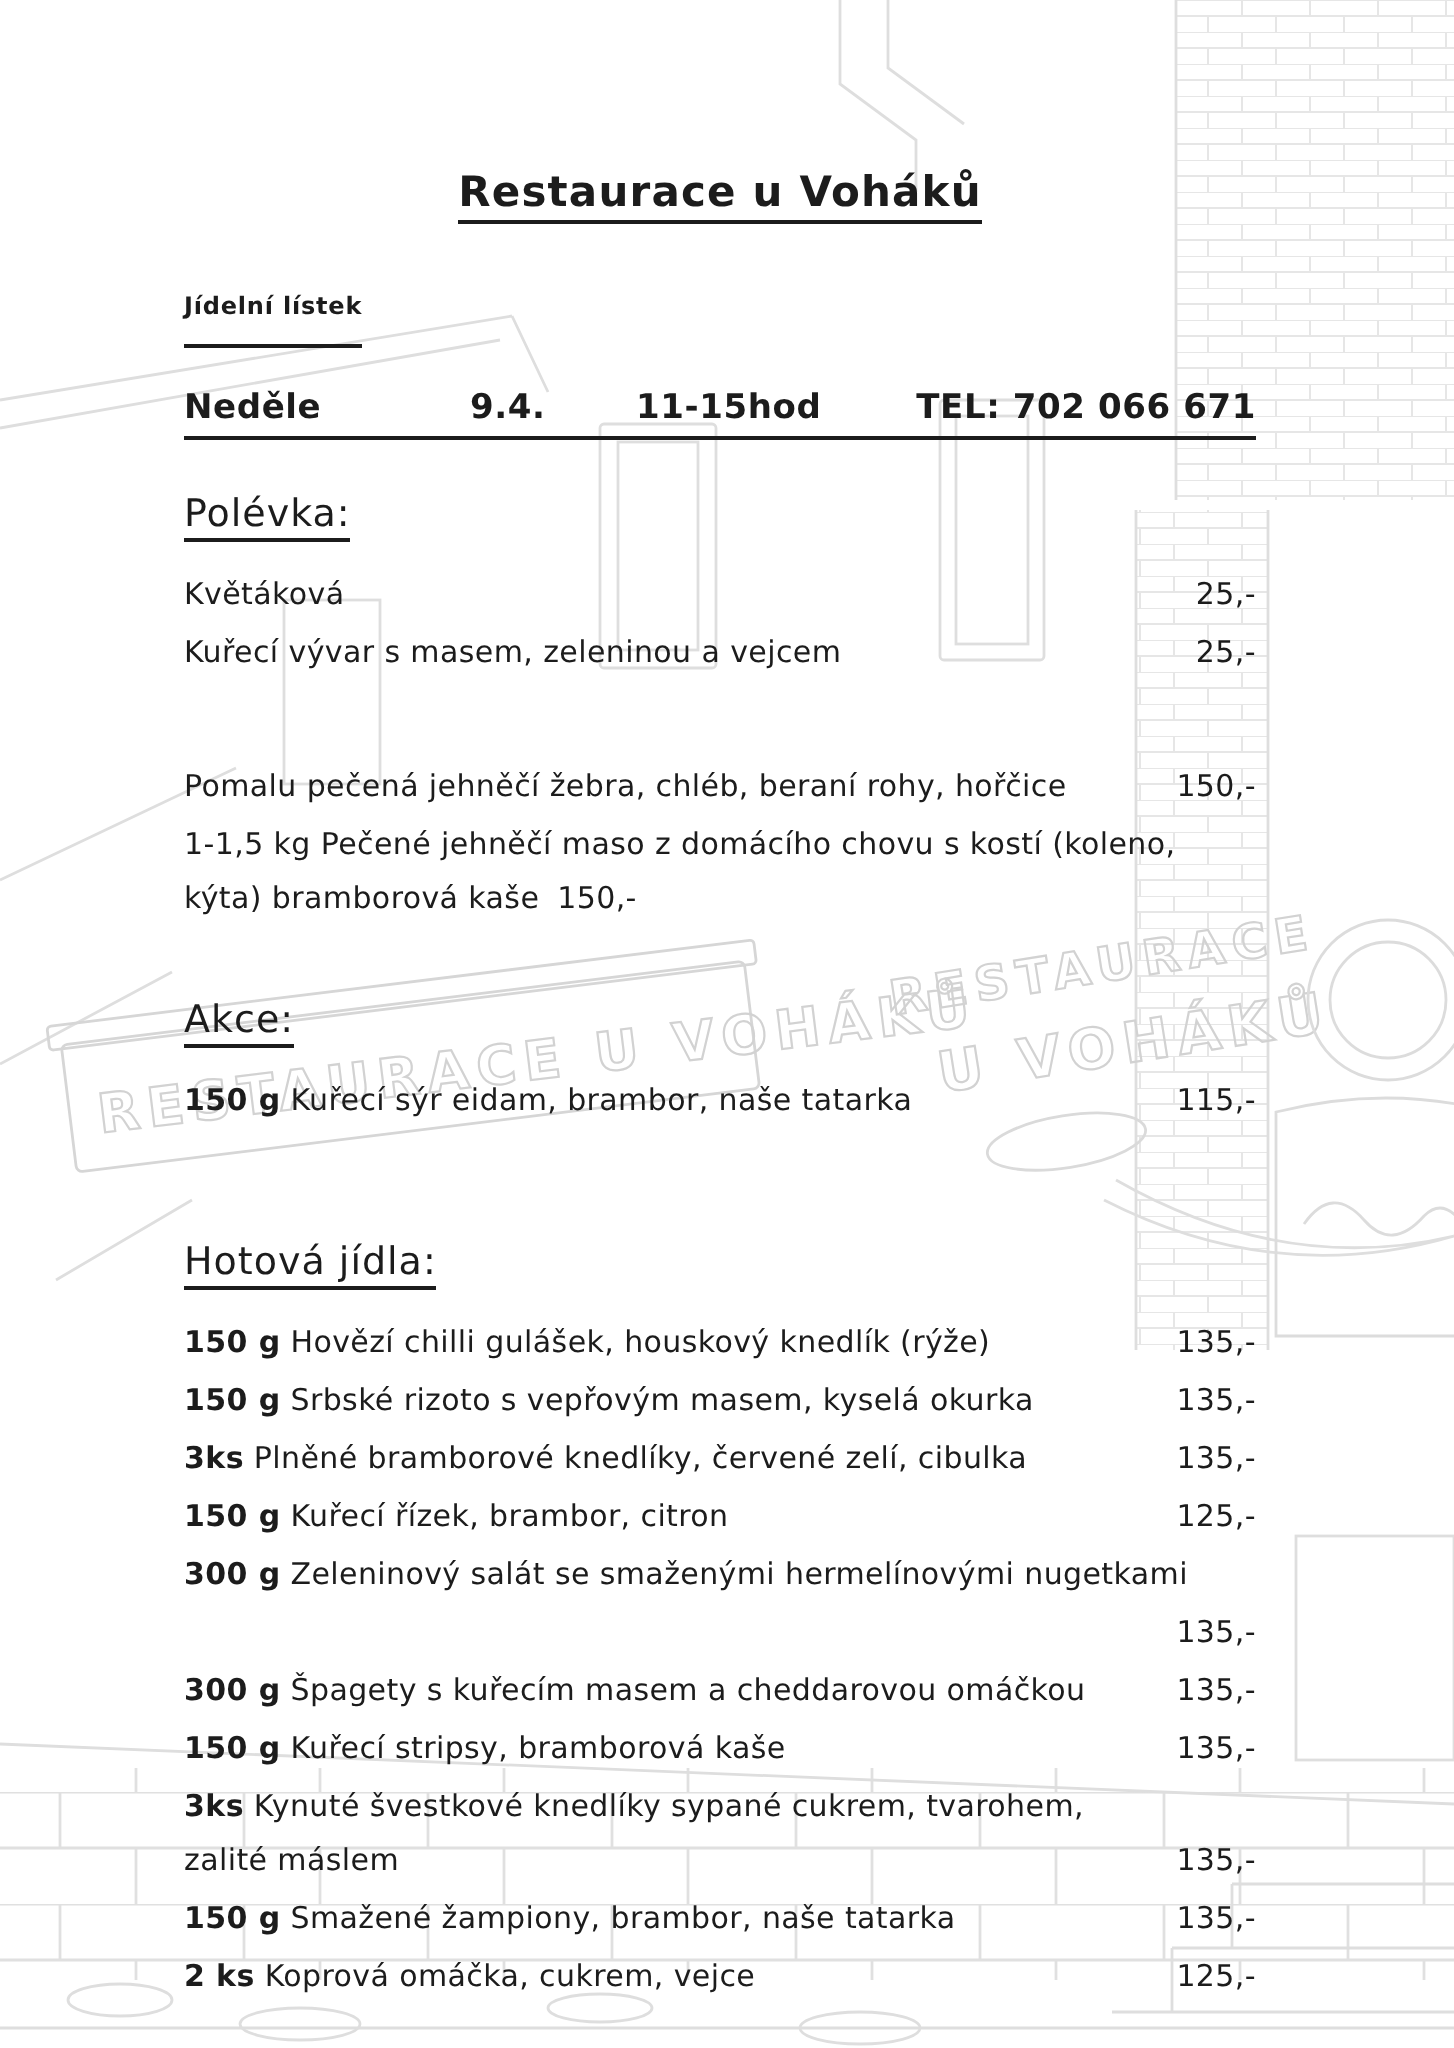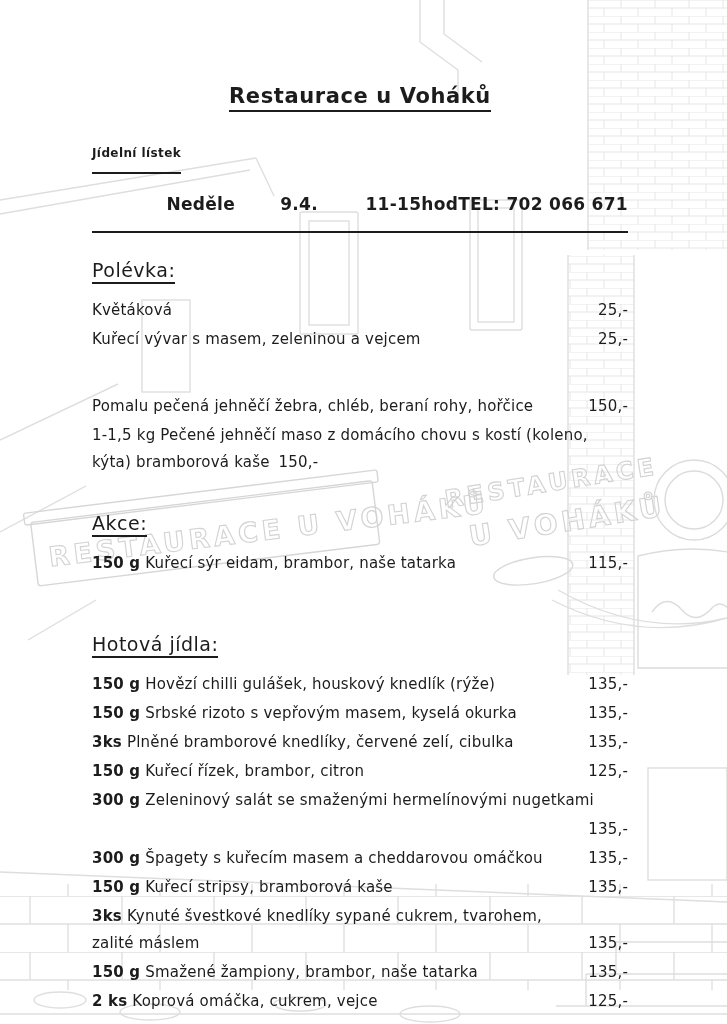--- a/index.html
+++ b/index.html
@@ -18,21 +18,21 @@
     border-bottom:2.5px solid #1c1c1c;padding-bottom:2px;
   }
   .subtitle{margin-top:30px;}
   .subtitle span{
     display:inline-block;font-size:12px;font-weight:bold;letter-spacing:.4px;
     border-bottom:2.5px solid #1c1c1c;padding-bottom:12px;
   }
   .info{
     margin-top:20px;display:flex;align-items:baseline;
     font-size:17px;font-weight:bold;letter-spacing:.3px;
-    border-bottom:2.5px solid #1c1c1c;padding-bottom:17px;text-align:right;
+    border-bottom:2.5px solid #1c1c1c;padding-bottom:4px;
   }
   .info .day{width:143px;}
   .info .date{width:83px;}
   .info .hours{flex:1;}
   .info .tel{margin-left:auto;}
 
   .heading{margin:0 0 13px 0;}
   .heading .heading-text{
     display:inline-block;font-size:19px;font-weight:normal;letter-spacing:.5px;
     border-bottom:2.5px solid #1c1c1c;padding-bottom:1px;

